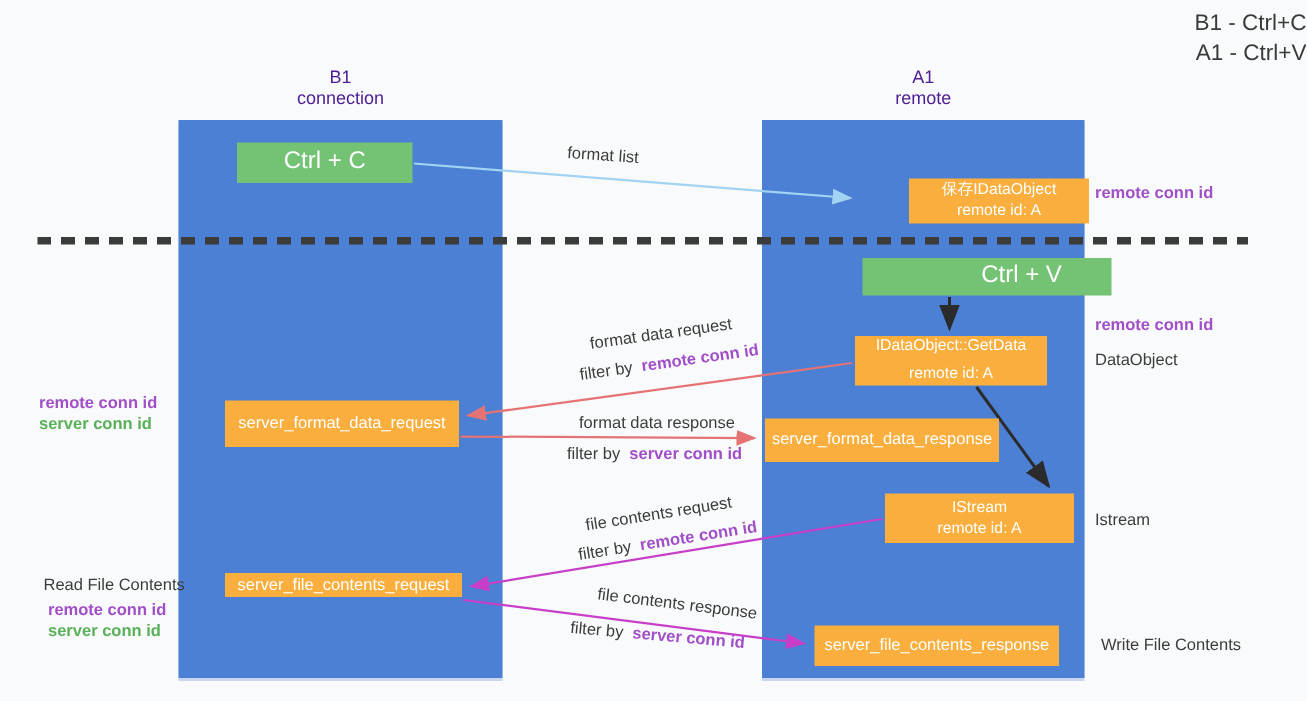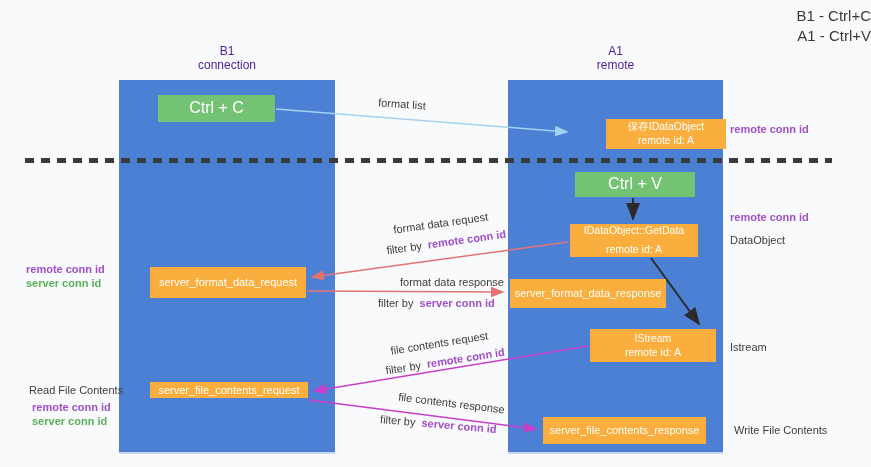--- a/index.html
+++ b/index.html
@@ -95,21 +95,21 @@
 
   <div class="box green" style="left:158px;top:95px;width:117px;height:27px;">
     <span>Ctrl + C</span>
   </div>
 
   <div class="box orange" style="left:575px;top:119px;width:120px;height:30px;margin-left:31px;">
     <span class="l1">保存IDataObject</span>
     <span class="l2">remote id: A</span>
   </div>
 
-  <div class="box green" style="left:575px;top:172px;width:120px;height:25px;">
+  <div class="box green" style="left:575px;top:172px;width:120px;height:25px;padding-left:46px;">
     <span>Ctrl + V</span>
   </div>
 
   <div class="box orange" style="left:570px;top:224px;width:128px;height:33px;justify-content:space-between;">
     <span class="l1">IDataObject::GetData</span>
     <span class="l2">remote id: A</span>
   </div>
 
   <div class="box orange" style="left:510px;top:279px;width:156px;height:29px;font-size:11px;">
     <span>server_format_data_response</span>
@@ -133,21 +133,21 @@
   </div>
 
   <div class="alabel" style="left:362px;top:98px;width:80px;text-align:center;transform:rotate(4deg);">format list</div>
 
   <div class="alabel" style="left:393px;top:217px;transform:rotate(-8deg);">format data request</div>
   <div class="alabel" style="left:386px;top:236px;transform:rotate(-8deg);">
     <span>filter by</span>
     <span class="purple" style="margin-left:3px;">remote conn id</span>
   </div>
 
-  <div class="alabel" style="left:400px;top:276px;text-align:center;">format data response</div>
+  <div class="alabel" style="left:386px;top:276px;text-align:center;">format data response</div>
   <div class="alabel" style="left:378px;top:297px;">
     <span>filter by</span>
     <span class="purple" style="margin-left:3px;">server conn id</span>
   </div>
 
   <div class="alabel" style="left:390px;top:337px;transform:rotate(-9deg);">file contents request</div>
   <div class="alabel" style="left:385px;top:355px;transform:rotate(-9deg);">
     <span>filter by</span>
     <span class="purple" style="margin-left:3px;">remote conn id</span>
   </div>

